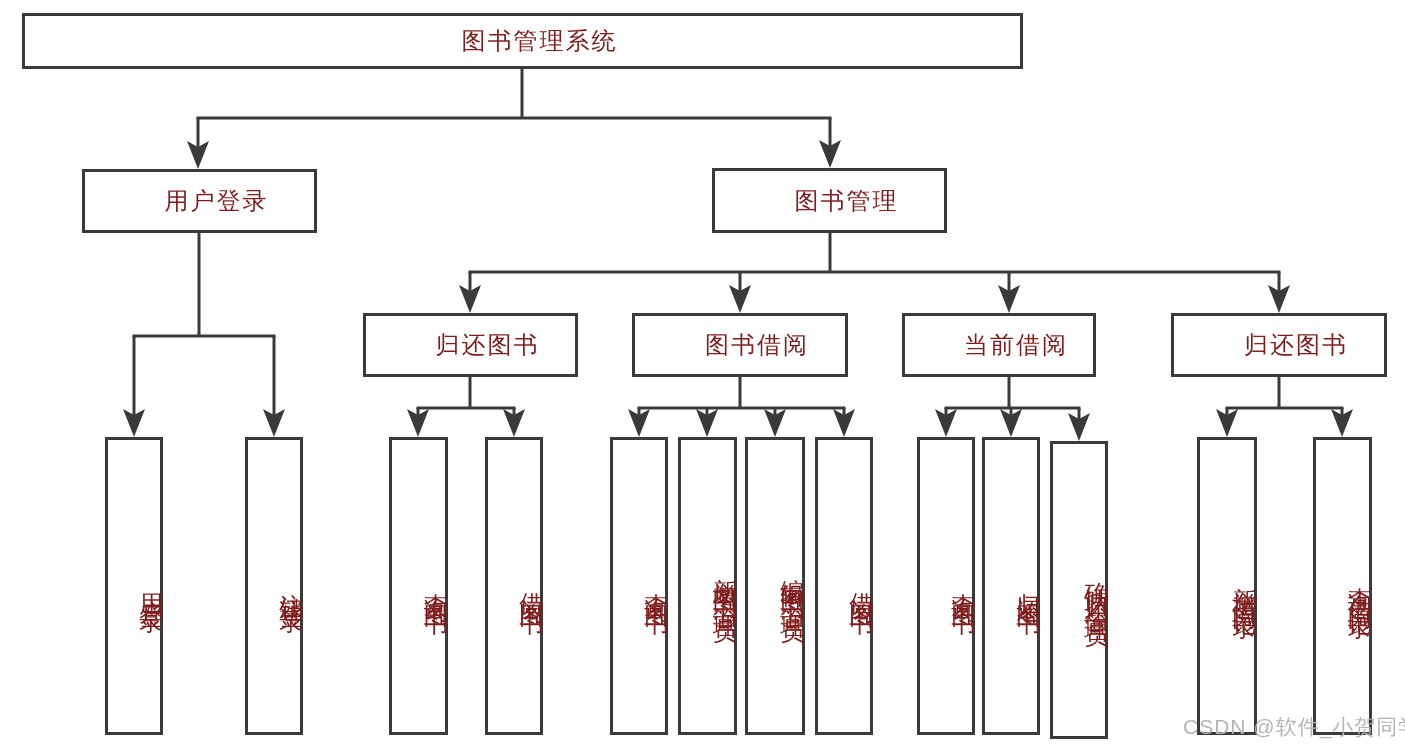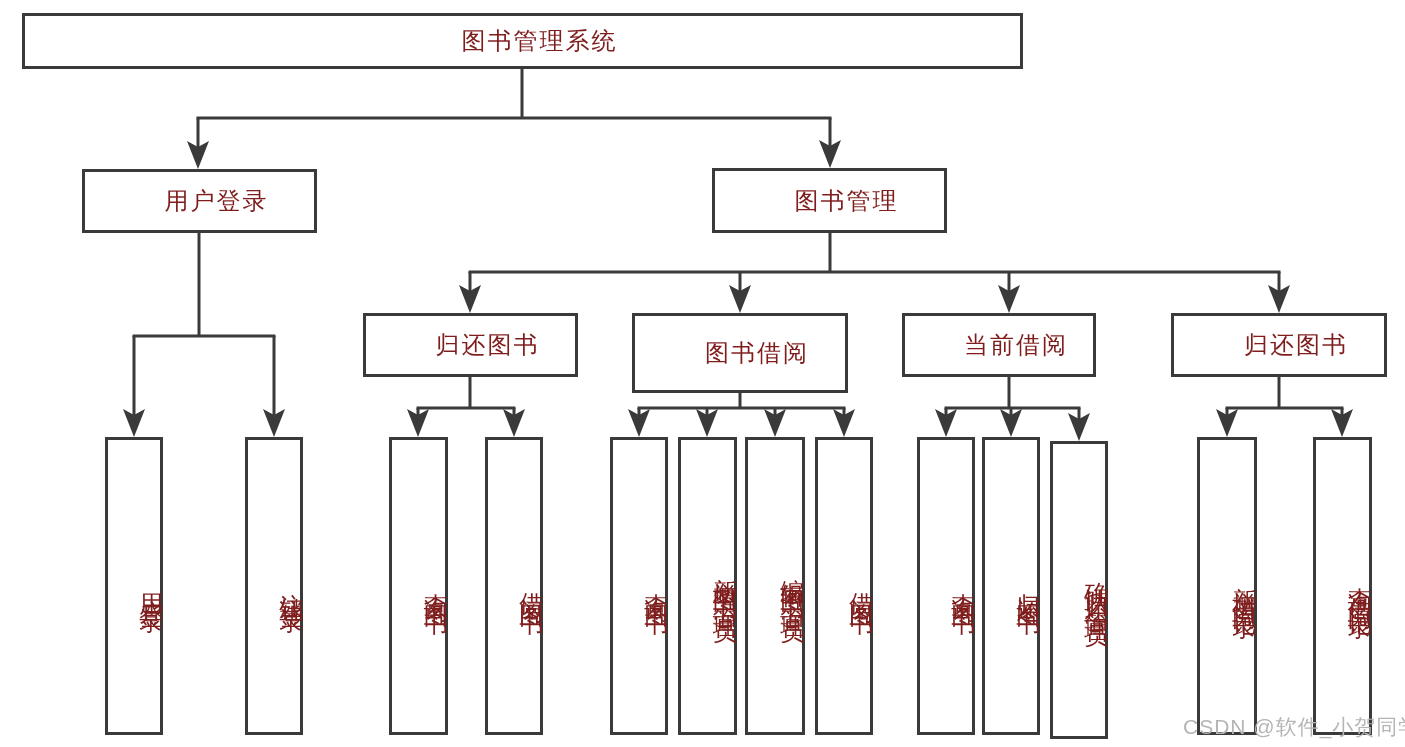--- a/index.html
+++ b/index.html
@@ -108,21 +108,21 @@
   <div class="box hbox" style="left:82px;top:169px;width:235px;height:64px;">
     <span>用户登录</span>
   </div>
   <div class="box hbox" style="left:712px;top:168px;width:235px;height:65px;">
     <span>图书管理</span>
   </div>
 
   <div class="box hbox" style="left:363px;top:313px;width:215px;height:64px;">
     <span>归还图书</span>
   </div>
-  <div class="box hbox" style="left:632px;top:313px;width:216px;height:80px;">
+  <div class="box hbox" style="left:632px;top:313px;width:216px;height:64px;">
     <span>图书借阅</span>
   </div>
   <div class="box hbox" style="left:902px;top:313px;width:194px;height:64px;">
     <span>当前借阅</span>
   </div>
   <div class="box hbox" style="left:1171px;top:313px;width:216px;height:64px;">
     <span>归还图书</span>
   </div>
 
   <div class="box vbox" style="left:105px;top:437px;width:58px;height:298px;">

